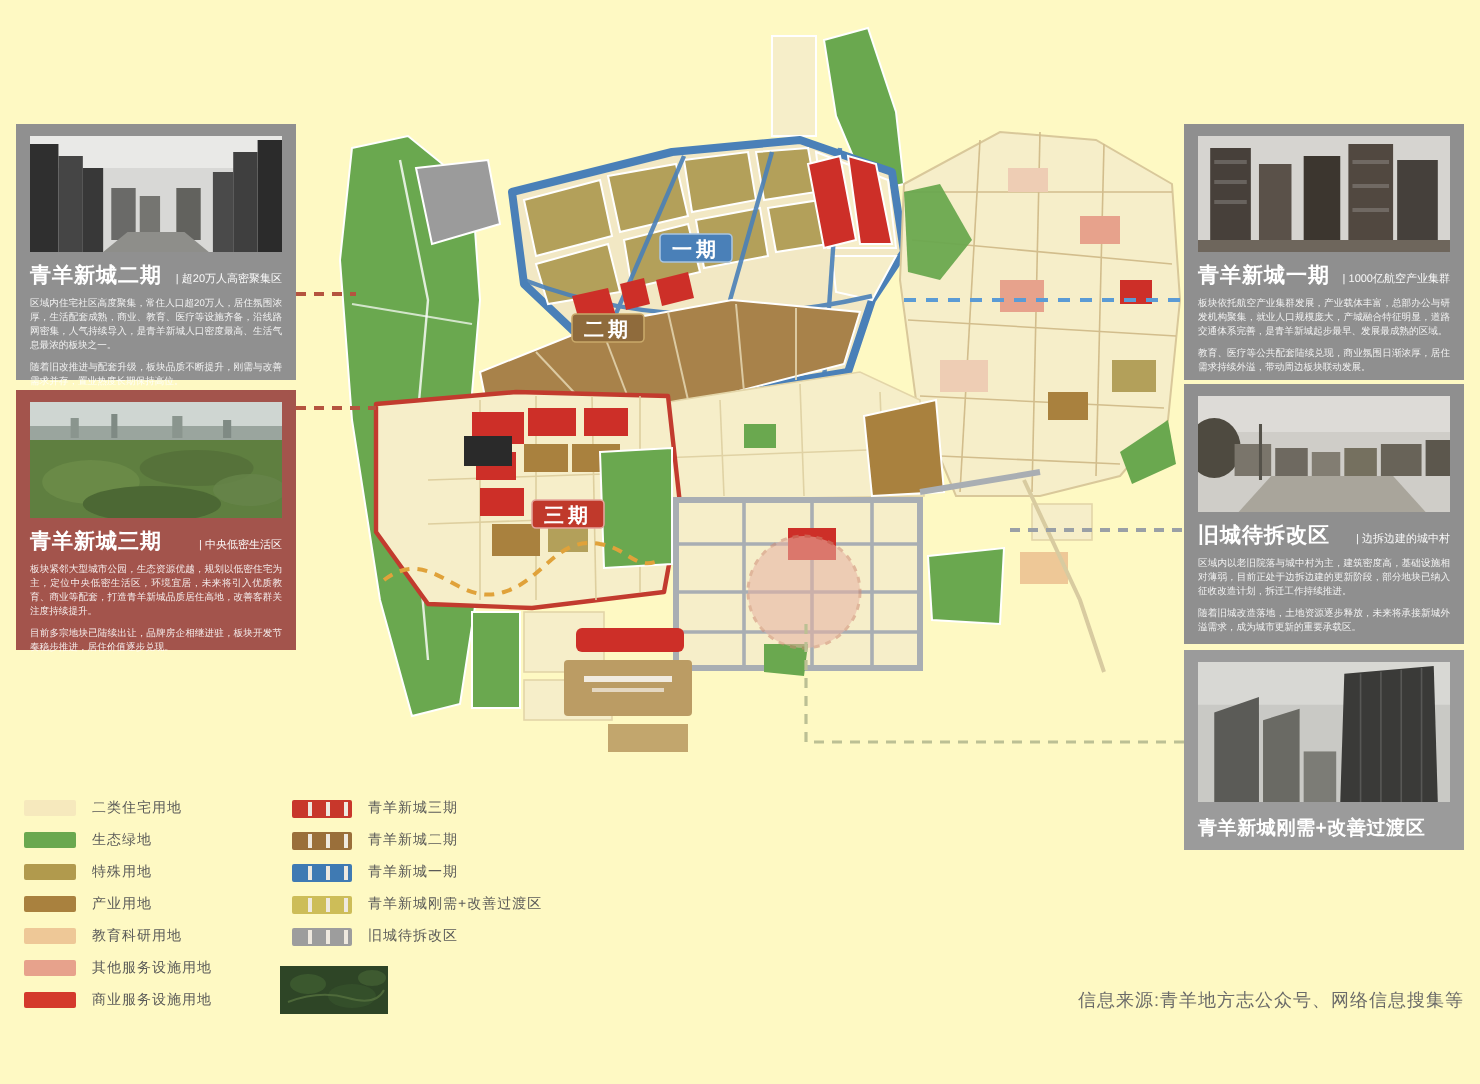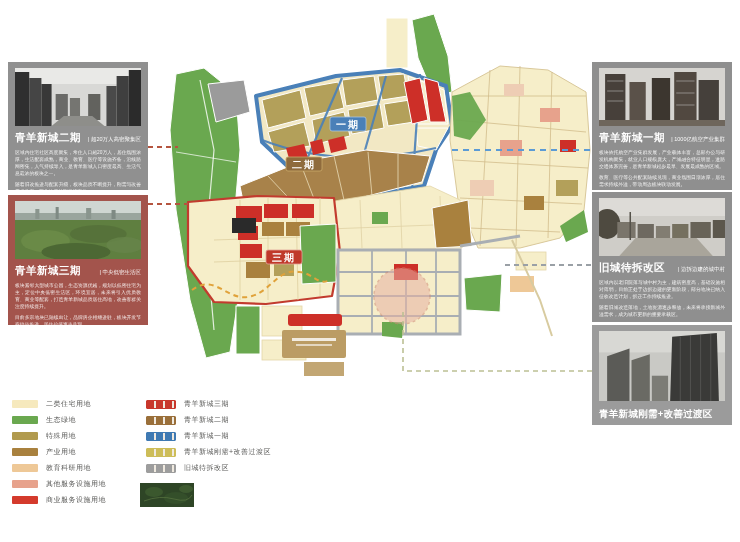--- a/index.html
+++ b/index.html
@@ -1,16 +1,16 @@
 <!DOCTYPE html>
 <html><head>
 <meta charset="utf-8">
 <style>
   html,body{margin:0;padding:0;background:#eceae8;font-family:"Liberation Sans",sans-serif;}
-  #canvas{position:relative;width:740px;height:542px;background:#ffffff;overflow:hidden;}
+  #canvas{position:relative;width:740px;height:542px;background:#fef9c3;overflow:hidden;}
 
   
   .callout{position:absolute;width:140px;box-sizing:border-box;padding:6px 7px 8px;color:#fff;}
   .callout .photo{width:100%;height:58px;display:block;}
   .c-title-row{display:flex;align-items:baseline;margin-top:5px;}
   .c-title{font-size:10.5px;font-weight:bold;letter-spacing:.5px;white-space:nowrap;}
   .c-tag{margin-left:auto;font-size:5.5px;opacity:.95;white-space:nowrap;}
   .c-body{font-size:4.8px;line-height:7px;margin-top:4px;opacity:.88;text-align:justify;}
   #box-left-phase2{left:8px;top:62px;height:128px;background:#909090;}
   #box-left-phase3{left:8px;top:195px;height:130px;background:#a3544c;}
@@ -385,14 +385,15 @@
   <div id="logo">
     <svg class="logo-img" viewBox="0 0 54 24" preserveAspectRatio="none">
       <rect width="54" height="24" fill="#2e4526"></rect>
       <ellipse cx="14" cy="9" rx="9" ry="5" fill="#3d5a30" opacity="0.9"></ellipse>
       <ellipse cx="36" cy="15" rx="12" ry="6" fill="#35502b" opacity="0.9"></ellipse>
       <ellipse cx="46" cy="6" rx="7" ry="4" fill="#425f33" opacity="0.8"></ellipse>
       <path d="M4,18 Q20,12 34,16 T52,12" stroke="#55713f" stroke-width="1" fill="none" opacity="0.8"></path>
     </svg>
   </div>
 
+  <div id="source">信息来源:青羊地方志公众号、网络信息搜集等</div>
 
 </div>
 
 </body></html>

